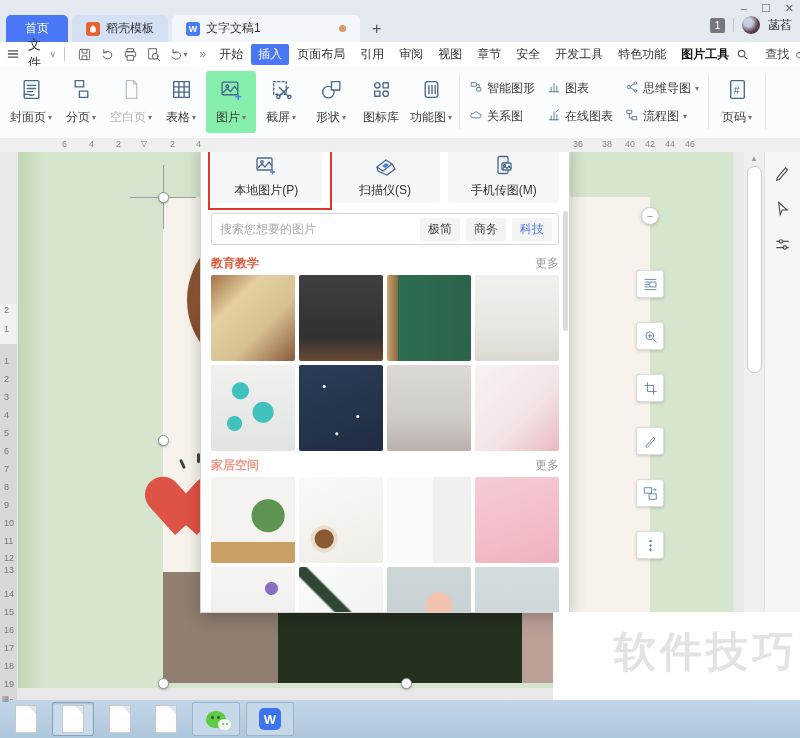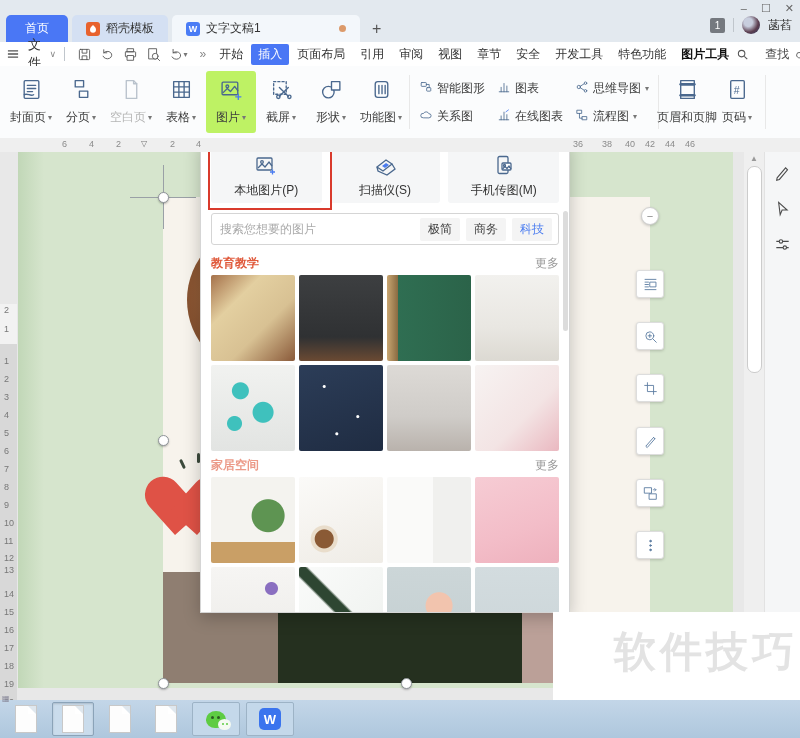--- a/index.html
+++ b/index.html
@@ -28,21 +28,21 @@
   .mtab.active{background:#4a77f5;color:#fff;}
   .mtab.contextual{font-weight:bold;color:#111;}
   #menu-tabs{display:flex;align-items:center;gap:1px;}
   .find{display:flex;align-items:center;gap:16px;color:#444;margin-left:auto;white-space:nowrap;}
   .chev{font-size:9px;color:#888;}
   
   .ribbon{position:absolute;left:0;top:66px;width:800px;height:72px;background:#fbfcfd;border-bottom:1px solid #e2e2e2;display:flex;align-items:center;}
   .rl-wrap{display:flex;align-items:center;height:100%;}
   .rlarge{width:50px;height:62px;display:flex;flex-direction:column;align-items:center;justify-content:center;gap:5px;border-radius:3px;color:#4a688e;}
   .rlarge .lbl{color:#3c3c3c;white-space:nowrap;display:flex;align-items:center;gap:2px;}
-  .rlarge.active{background:#bef264;}
+  .rlarge.active{background:#86efac;}
   .rlarge.disabled{color:#b9c2cc;}
   .rlarge.disabled .lbl{color:#b5b5b5;}
   .ddarrow{font-size:8px;color:#777;}
   .rdiv{width:1px;height:54px;background:#e8e8e8;margin:0 3px;}
   .rsmall-grid{display:grid;grid-auto-flow:column;grid-template-rows:repeat(2,1fr);height:56px;column-gap:4px;align-items:center;margin:0 2px;}
   .rsmall{display:flex;align-items:center;gap:4px;padding:2px 4px;color:#4a688e;white-space:nowrap;border-radius:2px;}
   .rsmall .lbl{color:#3c3c3c;}
   
   .hruler{position:absolute;left:0;top:138px;width:800px;height:14px;background:#efefef;border-bottom:1px solid #dadada;font-size:9px;color:#8a8a8a;}
   .hruler span{position:absolute;top:1px;}
@@ -276,20 +276,29 @@
         </div>
         <div class="rlarge">
           <span><svg width="23" height="23" viewBox="0 0 22 22" fill="none" stroke="currentColor" stroke-width="1.3" stroke-linecap="round" stroke-linejoin="round">
               <circle cx="8" cy="13.5" r="5.5"></circle>
               <rect x="11" y="3.5" width="8" height="8" fill="#fbfcfd"></rect>
             </svg></span>
           <span class="lbl">形状<span class="ddarrow">▾</span></span>
         </div>
         <div class="rlarge">
           <span><svg width="23" height="23" viewBox="0 0 22 22" fill="none" stroke="currentColor" stroke-width="1.3" stroke-linecap="round" stroke-linejoin="round">
+              <circle cx="7" cy="7" r="2.6"></circle>
+              <rect x="12.5" y="4.5" width="5" height="5"></rect>
+              <rect x="4.5" y="12.5" width="5" height="5"></rect>
+              <circle cx="15" cy="15" r="2.6"></circle>
+            </svg></span>
+          <span class="lbl">图标库</span>
+        </div>
+        <div class="rlarge">
+          <span><svg width="23" height="23" viewBox="0 0 22 22" fill="none" stroke="currentColor" stroke-width="1.3" stroke-linecap="round" stroke-linejoin="round">
               <rect x="5" y="3.5" width="12" height="15" rx="2.5"></rect>
               <path d="M8.5 7v8M11.5 7v8M14.5 7v8"></path>
             </svg></span>
           <span class="lbl">功能图<span class="ddarrow">▾</span></span>
         </div>
       </div>
     <div class="rdiv"></div>
     <div class="rsmall-grid" id="ribbon-small">
         <div class="rsmall">
           <span><svg width="14" height="14" viewBox="0 0 22 22" fill="none" stroke="currentColor" stroke-width="1.3" stroke-linecap="round" stroke-linejoin="round">
@@ -335,28 +344,20 @@
               <rect x="3.5" y="3.5" width="7" height="5"></rect>
               <rect x="11.5" y="13.5" width="7" height="5"></rect>
               <path d="M7 8.5V16h4.5"></path>
             </svg></span>
           <span class="lbl">流程图</span>
           <span class="ddarrow">▾</span>
         </div>
       </div>
     <div class="rdiv"></div>
     <div class="rl-wrap" id="ribbon-large2">
-        <div class="rlarge">
-          <span><svg width="23" height="23" viewBox="0 0 22 22" fill="none" stroke="currentColor" stroke-width="1.3" stroke-linecap="round" stroke-linejoin="round">
-              <rect x="4.5" y="2.5" width="13" height="17"></rect>
-              <path d="M4.5 6h13" stroke-width="2.6"></path>
-              <path d="M4.5 16.5h13" stroke-width="2.6"></path>
-            </svg></span>
-          <span class="lbl">页眉和页脚</span>
-        </div>
         <div class="rlarge">
           <span><svg width="23" height="23" viewBox="0 0 22 22" fill="none" stroke="currentColor" stroke-width="1.3" stroke-linecap="round" stroke-linejoin="round">
               <rect x="4.5" y="2.5" width="13" height="17" rx="1"></rect>
               <text x="7.5" y="15" font-size="10" stroke="none" fill="currentColor">#</text>
             </svg></span>
           <span class="lbl">页码<span class="ddarrow">▾</span></span>
         </div>
       </div>
     <div class="rdiv"></div>
 

